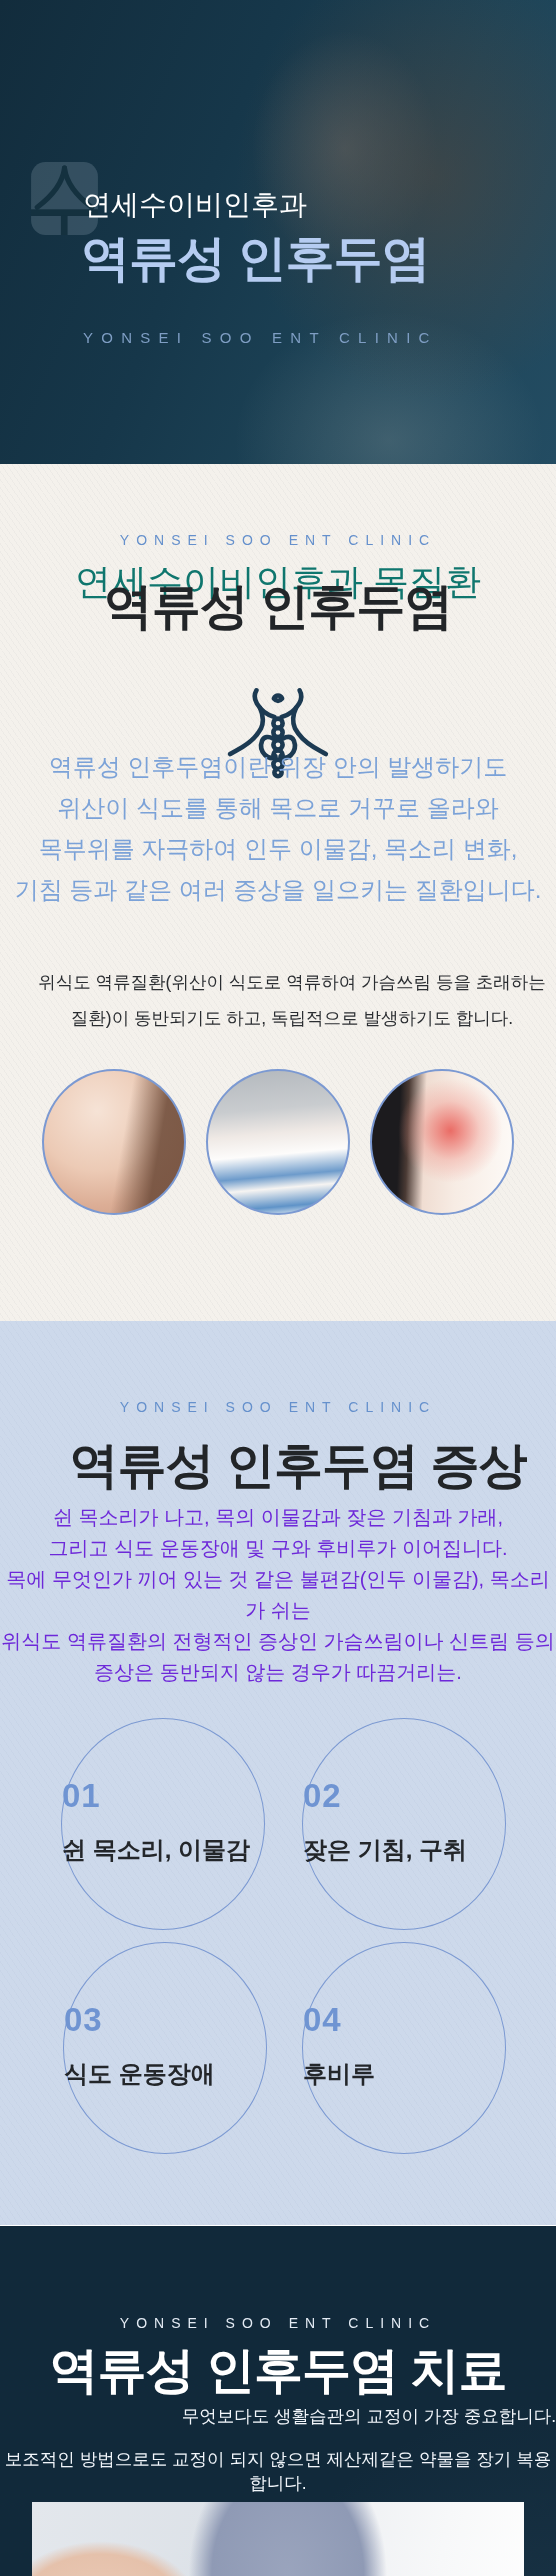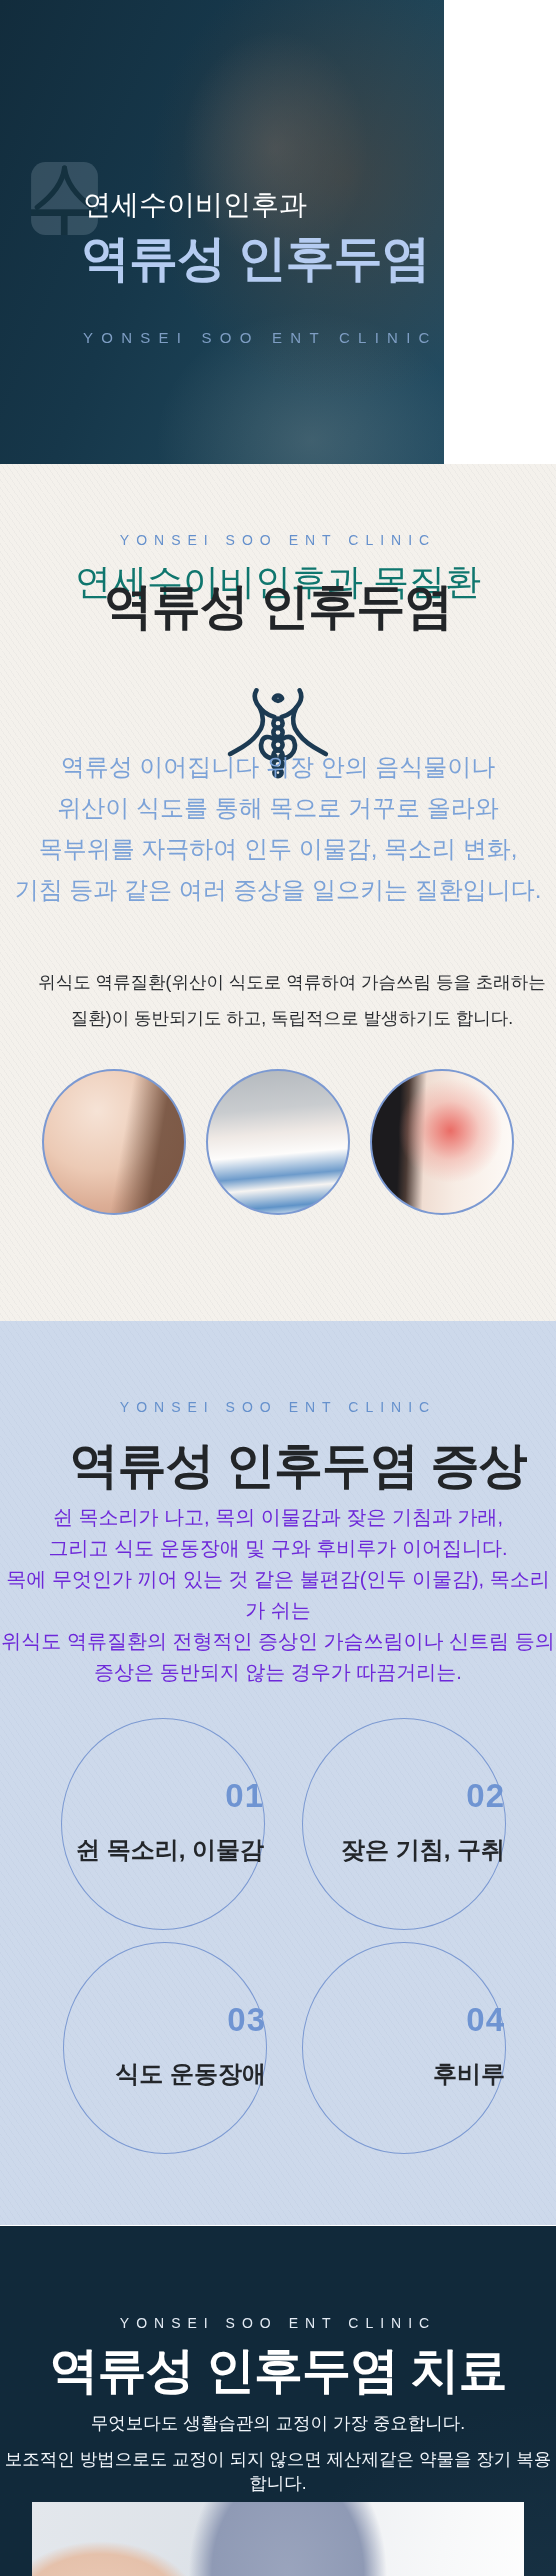--- a/index.html
+++ b/index.html
@@ -1,20 +1,20 @@
 <!DOCTYPE html>
 <html style="font-size:8.2px"><head>
 <meta charset="utf-8">
 <style>
   html,body{margin:0;padding:0;background:#ffffff;}
   body{font-family:"Liberation Sans","DejaVu Sans",sans-serif;}
   .page{position:relative;width:556px;height:3459px;margin:0 auto;overflow:hidden;background:#fff;}
 
   
-  .hero{position:absolute;left:0;top:0;width:444px;height:464px;
+  .hero{position:absolute;left:0;top:0;width:556px;height:464px;
     background:
       radial-gradient(ellipse 319px 361px at 78% 38%, rgba(96,72,56,0.45), rgba(96,72,56,0) 62%),
       radial-gradient(ellipse 155px 196px at 62% 32%, rgba(189,158,138,0.25), rgba(189,158,138,0) 60%),
       radial-gradient(ellipse 258px 216px at 70% 95%, rgba(214,211,200,0.18), rgba(214,211,200,0) 60%),
       linear-gradient(112deg,#122c3c 0%,#16374a 38%,#1d4458 68%,#234c62 100%);}
   .hero-logo{position:absolute;left:31px;top:162px;width:67px;height:73px;opacity:.85;}
   .hero-clinic{position:absolute;left:83px;top:189px;font-size:28px;line-height:31px;color:#ffffff;}
   .hero-title{position:absolute;left:81px;top:230px;font-size:49px;line-height:57px;font-weight:bold;color:#b5ccf1;letter-spacing:-1px;}
   .hero-en{position:absolute;left:83px;top:329px;font-size:15px;letter-spacing:.55em;color:#7f9ec4;}
 
@@ -49,34 +49,34 @@
   .cap1{left:-164px;} .cap2{left:0px;} .cap3{left:164px;}
 
   
   .sec-sym{top:1321px;height:904px;background:#cdd9eb;}
   .sec-sym::before{content:"";position:absolute;inset:0;
     background:repeating-linear-gradient(55deg,rgba(90,110,150,0.04) 0 0.8px,rgba(0,0,0,0) 0.8px 5.2px);}
   .sym-en{top:78px;color:#6590cc;}
   .sym-title{top:112px;padding-left:20px;}
   .sym-desc{top:181px;color:#6d28d9;font-size:20px;line-height:31px;}
   .sym-circle{position:absolute;width:204px;height:212px;border-radius:50%;
-    border:1.5px solid #7b99d2;box-sizing:border-box;text-align:right;}
+    border:1.5px solid #7b99d2;box-sizing:border-box;text-align:left;}
   .sc1{left:61px;top:397px;} .sc2{left:302px;top:397px;text-decoration:underline;}
   .sc3{left:63px;top:621px;} .sc4{left:302px;top:621px;}
   .sym-num{position:absolute;left:0;width:100%;top:58px;font-size:33px;font-weight:bold;color:#6f94d2;letter-spacing:1px;}
   .sym-label{position:absolute;left:0;width:100%;top:115px;font-size:24px;font-weight:bold;color:#23262a;}
 
   
   .sec-tr{top:2226px;height:1233px;background:
     radial-gradient(circle at 102% 42%,rgba(96,140,170,0.14),rgba(96,140,170,0) 38%),
     radial-gradient(circle at 96% 78%,rgba(96,140,170,0.10),rgba(96,140,170,0) 30%),
     #11293a;}
   .tr-en{top:89px;color:#e4ebf4;}
   .tr-title{top:112px;color:#ffffff;}
-  .tr-line1{top:185px;color:#f2f6fb;font-size:17.5px;}
+  .tr-line1{top:178px;color:#f2f6fb;font-size:17.5px;text-align:right;}
   .tr-line2{top:221px;color:#f2f6fb;font-size:17.5px;}
   .tr-photo{position:absolute;left:32px;width:492px;overflow:hidden;}
   .tr-photo1{top:276px;height:258px;background:
     radial-gradient(ellipse 165px 222px at 52% 28%,#9aa4bd 0%,#8f9ab5 46%,rgba(143,154,181,0) 60%),
     radial-gradient(ellipse 155px 108px at 14% 42%,#ecccb9 0%,#e5c1ab 52%,rgba(229,193,171,0) 64%),
     radial-gradient(ellipse 222px 129px at 70% 74%,#eccdbb 0%,rgba(236,205,187,0) 58%),
     linear-gradient(0deg,#fbfbfa 0 16%,rgba(0,0,0,0) 16%),
     linear-gradient(100deg,#e3e7ec 0%,#dde2e8 35%,#eef0f3 58%,#f7f8f9 78%,#ffffff 100%);}
 
   .icon-stroke{fill:none;stroke:#1c3a52;stroke-width:9;stroke-linecap:round;stroke-linejoin:round;}
@@ -114,21 +114,21 @@
       <circle class="icon-stroke" cx="105" cy="88" r="9"></circle>
       <path class="icon-stroke" d="M96,100 Q80,92 74,104 Q68,120 80,132 Q92,142 100,134"></path>
       <path class="icon-stroke" d="M114,100 Q130,92 136,104 Q142,120 130,132 Q118,142 110,134"></path>
       <circle class="icon-stroke" cx="105" cy="112" r="9"></circle>
       <circle class="icon-stroke" cx="105" cy="132" r="9"></circle>
       <circle class="icon-stroke" cx="105" cy="150" r="9"></circle>
       <circle class="icon-stroke" cx="105" cy="166" r="7"></circle>
     </svg>
 
     <div class="center lead">
-      <div>역류성 이어집니다 위장 안의 음식물이나</div>
+      <div>역류성 인후두염이란 위장 안의 발생하기도</div>
       <div>위산이 식도를 통해 목으로 거꾸로 올라와</div>
       <div>목부위를 자극하여 인두 이물감, 목소리 변화,</div>
       <div>기침 등과 같은 여러 증상을 일으키는 질환입니다.</div>
     </div>
 
     <div class="center note">
       <div>위식도 역류질환(위산이 식도로 역류하여 가슴쓰림 등을 초래하는</div>
       <div>질환)이 동반되기도 하고, 독립적으로 발생하기도 합니다.</div>
     </div>
 

